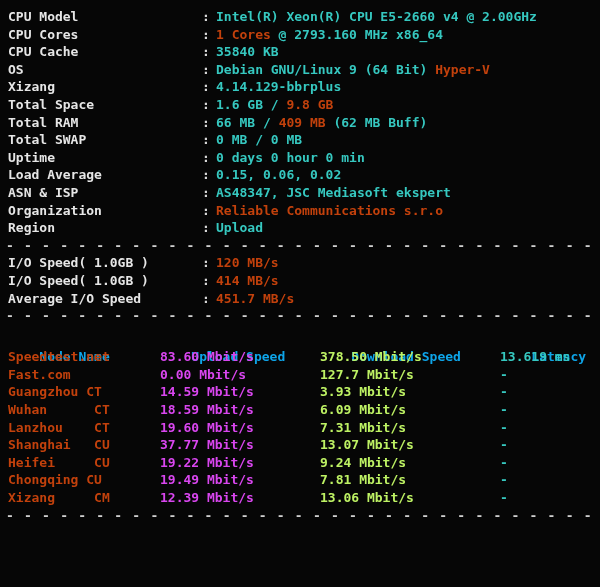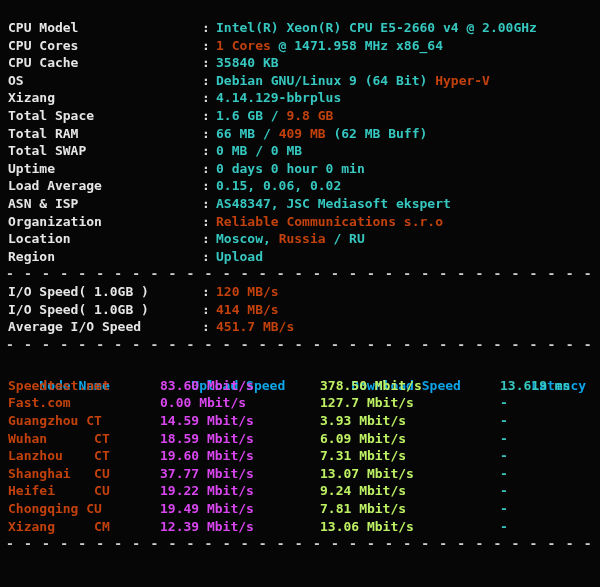--- a/index.html
+++ b/index.html
@@ -15,21 +15,21 @@
     font-family: "DejaVu Sans Mono", "Liberation Mono", monospace;
     font-size: 13px;
     line-height: 17.6px;
     color: #d8d8d8;
     -webkit-font-smoothing: none;
   }
   #terminal {
     width: 600px;
     height: 587px;
     box-sizing: border-box;
-    padding: 19px 0 0 0;
+    padding: 8px 0 0 0;
     background: #060606;
     position: relative;
   }
   .line {
     height: 17.6px;
     white-space: pre;
     padding-left: 8px;
     letter-spacing: 0px;
   }
   .label {
@@ -71,32 +71,31 @@
   .c-lat  { display: inline-block; }
   .hdr { color: #0ea5e9; }
 </style>
 </head>
 <body>
 
 <div id="terminal">
 
   <div id="sysinfo">
       <div class="line"><span class="label">CPU Model</span><span class="colon">:</span><span class="val cyan">Intel(R) Xeon(R) CPU E5-2660 v4 @ 2.00GHz</span></div>
-      <div class="line"><span class="label">CPU Cores</span><span class="colon">:</span><span class="val yellow">1 Cores</span><span class="val cyan"> @ 1471.958 MHz x86_64</span></div>
+      <div class="line"><span class="label">CPU Cores</span><span class="colon">:</span><span class="val yellow">1 Cores</span><span class="val cyan"> @ 2793.160 MHz x86_64</span></div>
       <div class="line"><span class="label">CPU Cache</span><span class="colon">:</span><span class="val cyan">35840 KB</span></div>
       <div class="line"><span class="label">OS</span><span class="colon">:</span><span class="val cyan">Debian GNU/Linux 9 (64 Bit) </span><span class="val yellow">Hyper-V</span></div>
       <div class="line"><span class="label">Xizang</span><span class="colon">:</span><span class="val cyan">4.14.129-bbrplus</span></div>
       <div class="line"><span class="label">Total Space</span><span class="colon">:</span><span class="val cyan">1.6 GB / </span><span class="val yellow">9.8 GB</span></div>
       <div class="line"><span class="label">Total RAM</span><span class="colon">:</span><span class="val cyan">66 MB / </span><span class="val yellow">409 MB</span><span class="val cyan"> (62 MB Buff)</span></div>
       <div class="line"><span class="label">Total SWAP</span><span class="colon">:</span><span class="val cyan">0 MB / 0 MB</span></div>
       <div class="line"><span class="label">Uptime</span><span class="colon">:</span><span class="val cyan">0 days 0 hour 0 min</span></div>
       <div class="line"><span class="label">Load Average</span><span class="colon">:</span><span class="val cyan">0.15, 0.06, 0.02</span></div>
       <div class="line"><span class="label">ASN &amp; ISP</span><span class="colon">:</span><span class="val cyan">AS48347, JSC Mediasoft ekspert</span></div>
       <div class="line"><span class="label">Organization</span><span class="colon">:</span><span class="val yellow">Reliable Communications s.r.o</span></div>
-      <div class="line"><span class="label">Location</span><span class="colon">:</span><span class="val cyan">Moscow, </span><span class="val yellow">Russia</span><span class="val cyan"> / RU</span></div>
       <div class="line"><span class="label">Region</span><span class="colon">:</span><span class="val cyan">Upload</span></div>
     </div>
 
   <div class="sep">- - - - - - - - - - - - - - - - - - - - - - - - - - - - - - - - - - - - - - - - - - - - - - - - - - - - - - - - - -</div>
 
   <div id="iospeed">
       <div class="line"><span class="label">I/O Speed( 1.0GB )</span><span class="colon">:</span><span class="val yellow">120 MB/s</span></div>
       <div class="line"><span class="label">I/O Speed( 1.0GB )</span><span class="colon">:</span><span class="val yellow">414 MB/s</span></div>
       <div class="line"><span class="label">Average I/O Speed</span><span class="colon">:</span><span class="val yellow">451.7 MB/s</span></div>
     </div>

